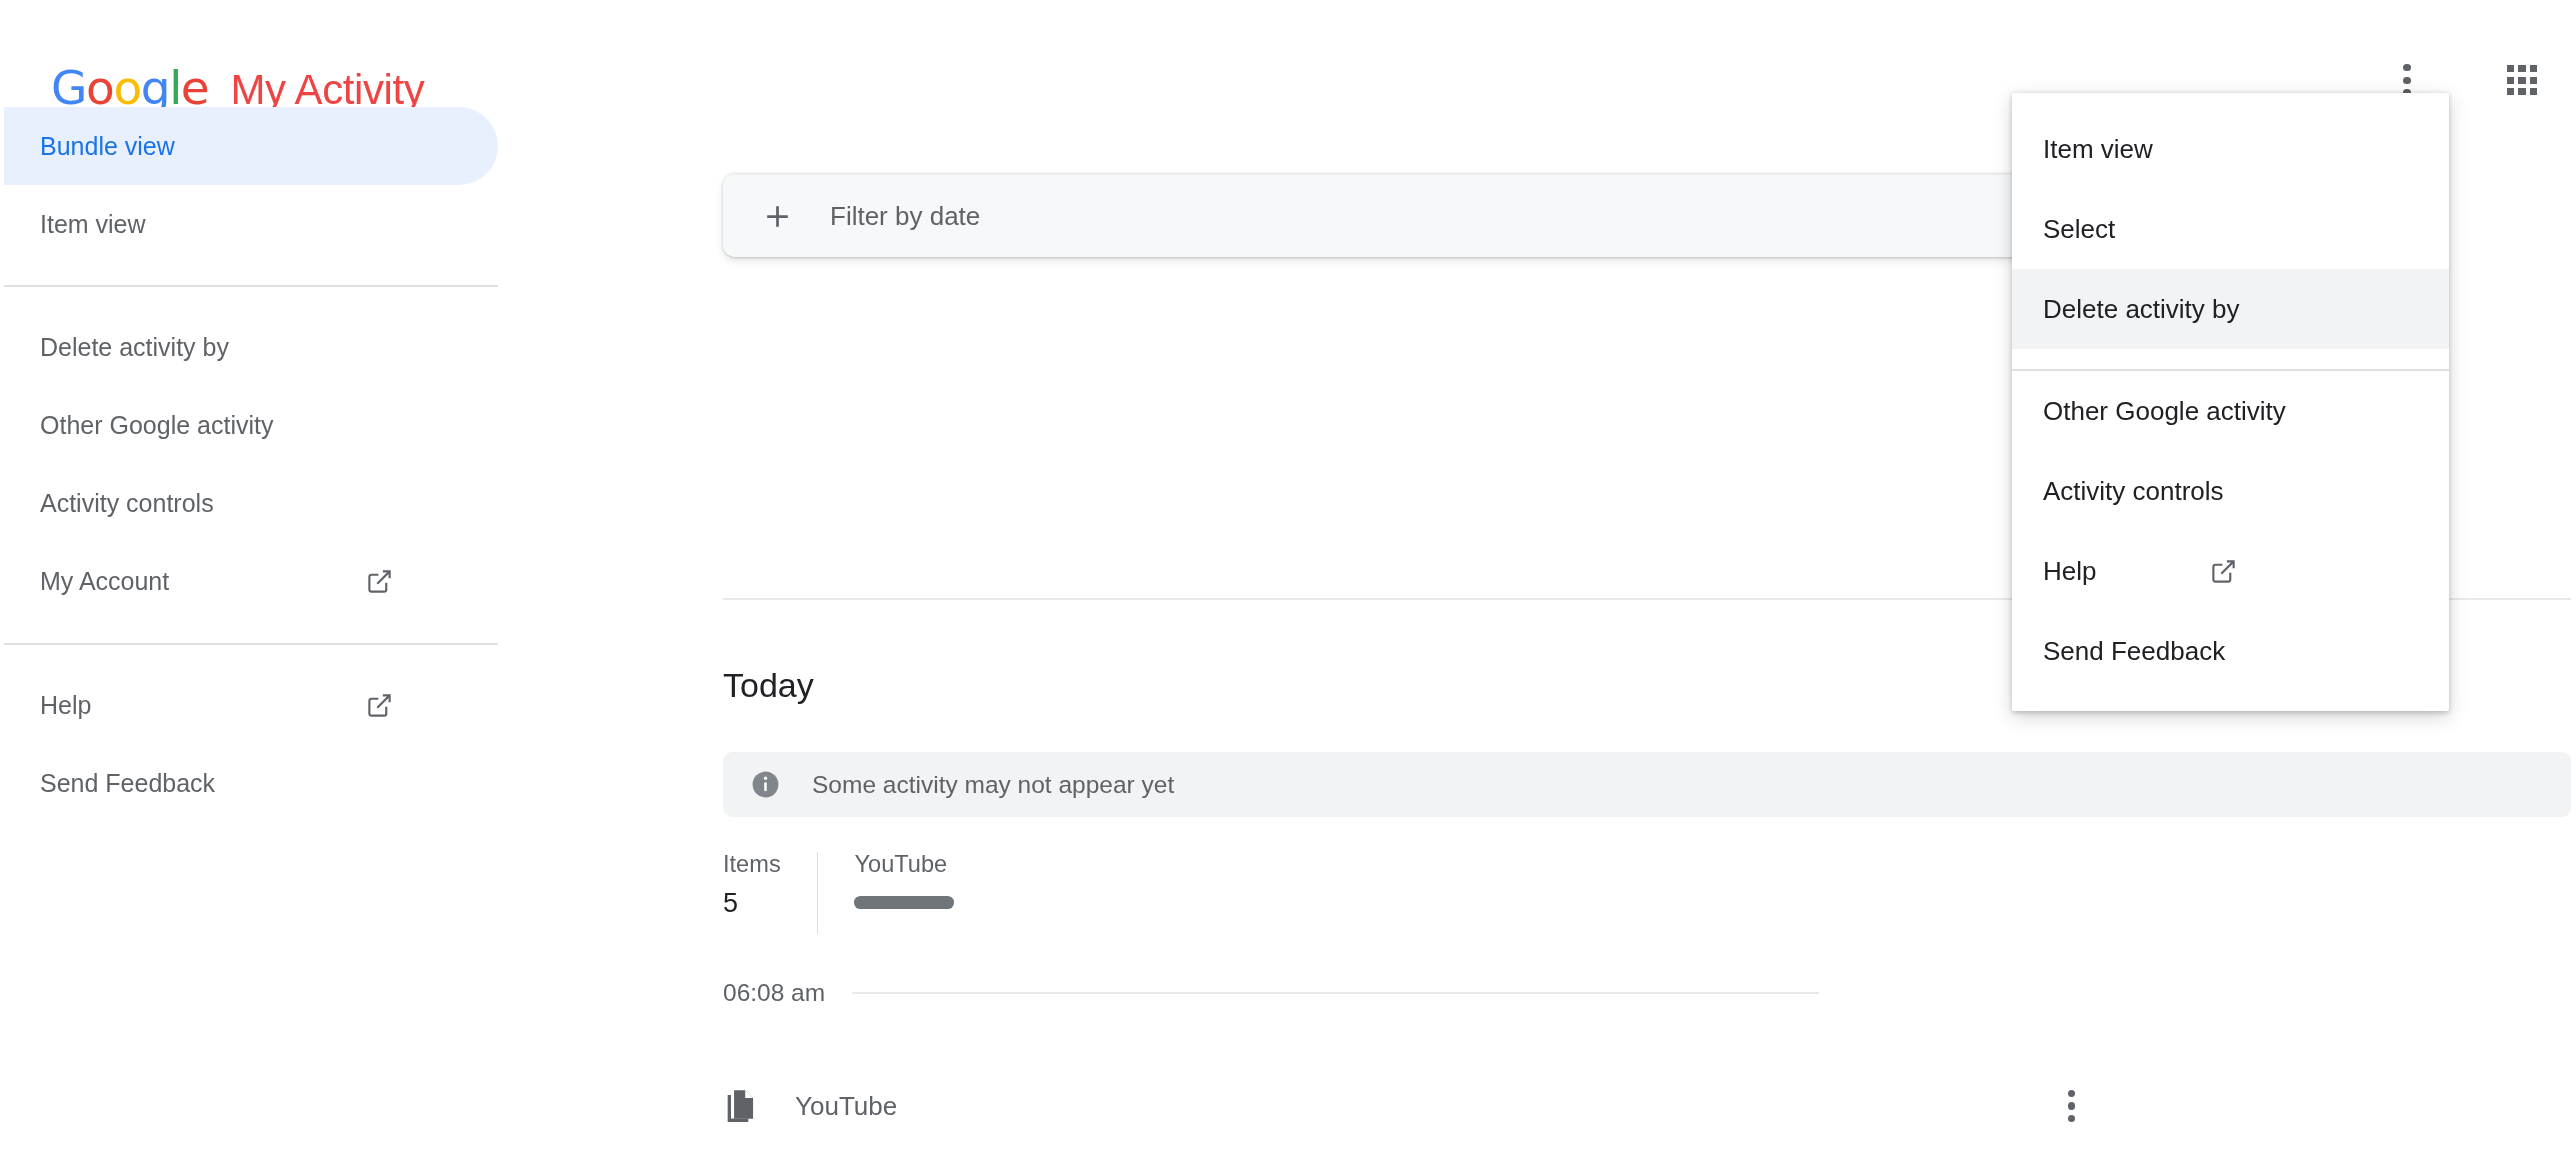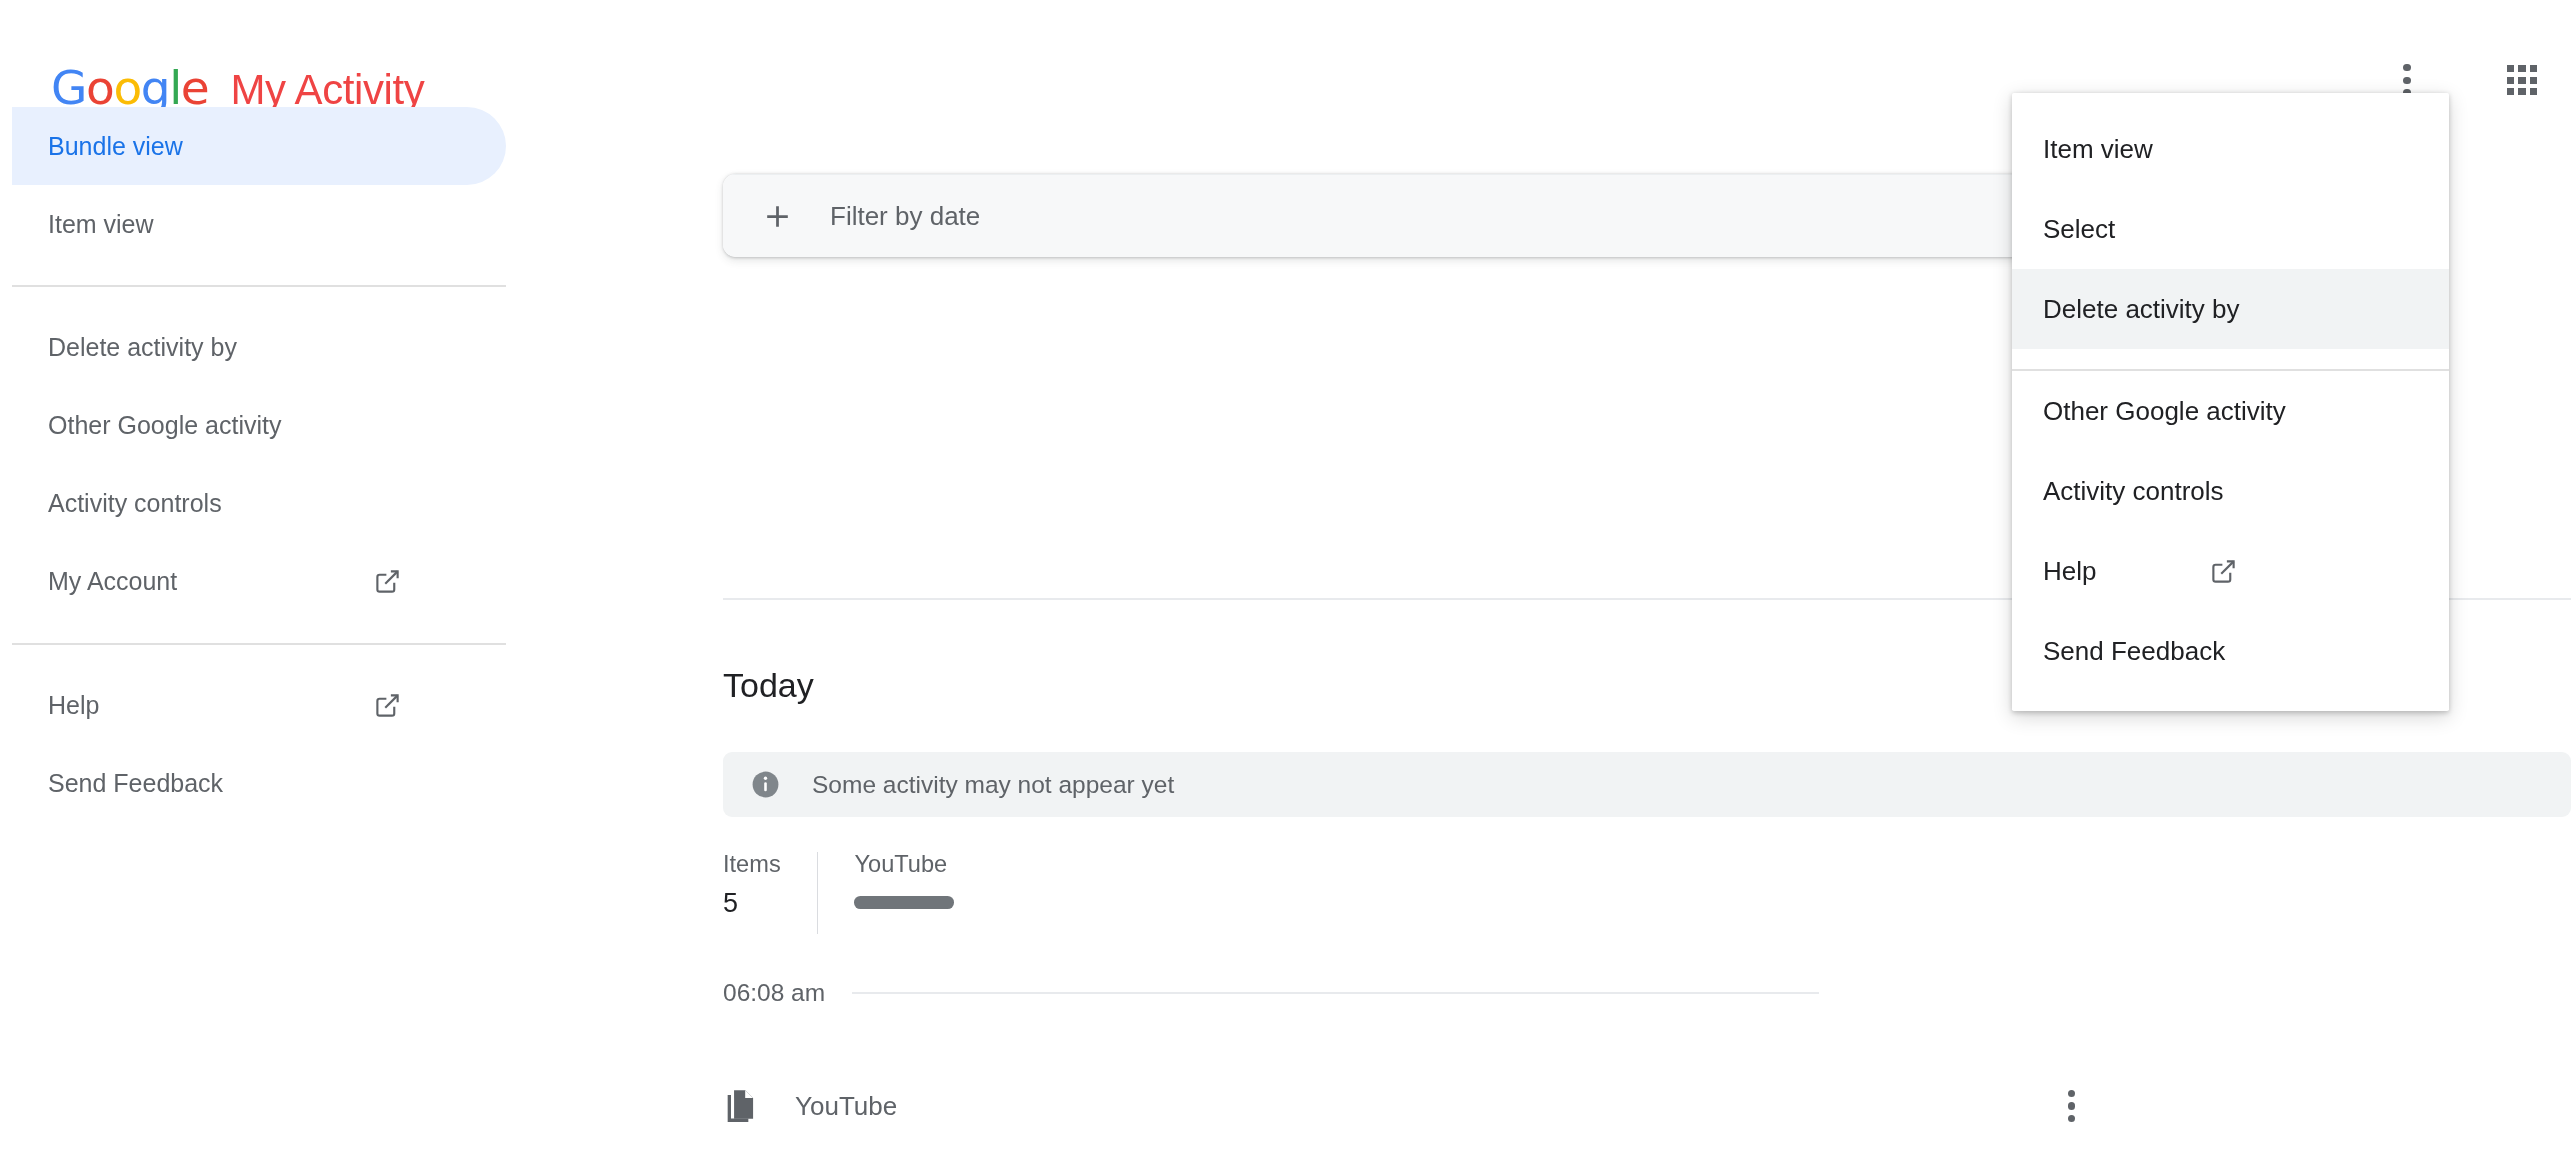--- a/index.html
+++ b/index.html
@@ -92,21 +92,21 @@
   }
   .apps-grid i {
     display: block;
     width: 7.2px; height: 7.2px;
     background: #5f6368;
   }
 
   
   #sidebar {
     position: absolute;
-    left: 12px;
+    left: 4px;
     top: 107px;
     width: 580px;
   }
 
   .nav-item {
     position: relative;
     display: flex;
     align-items: center;
     height: 78px;
     padding-left: 36px;

